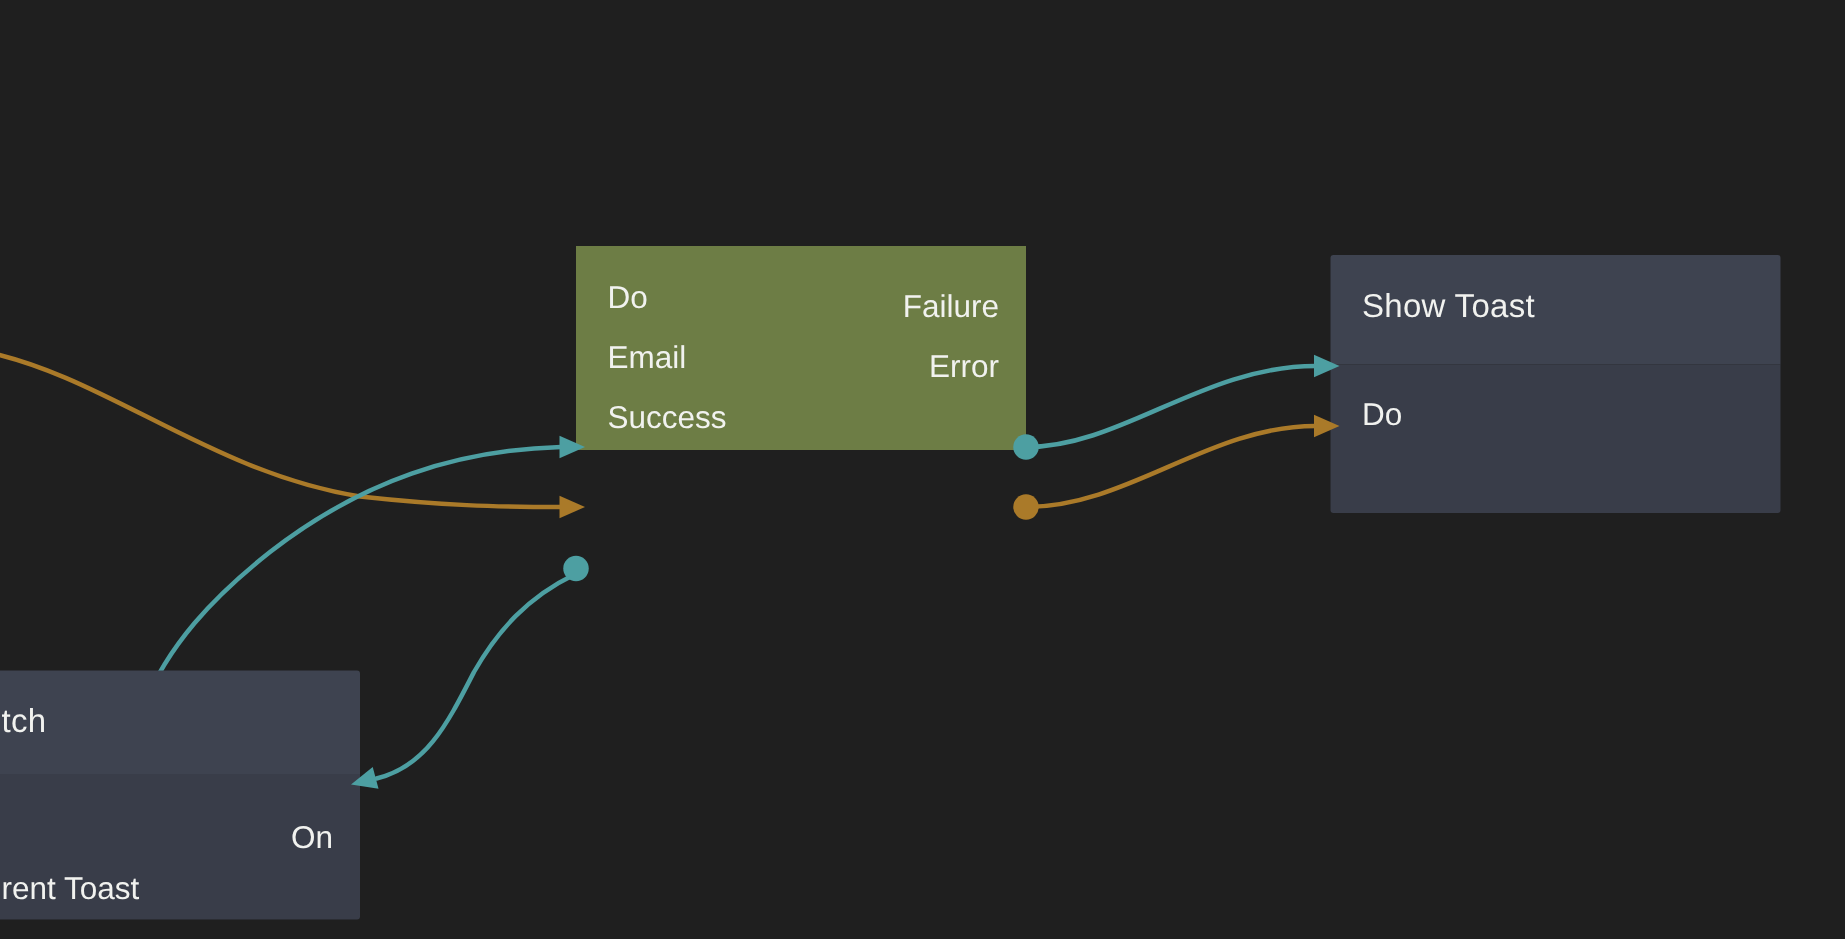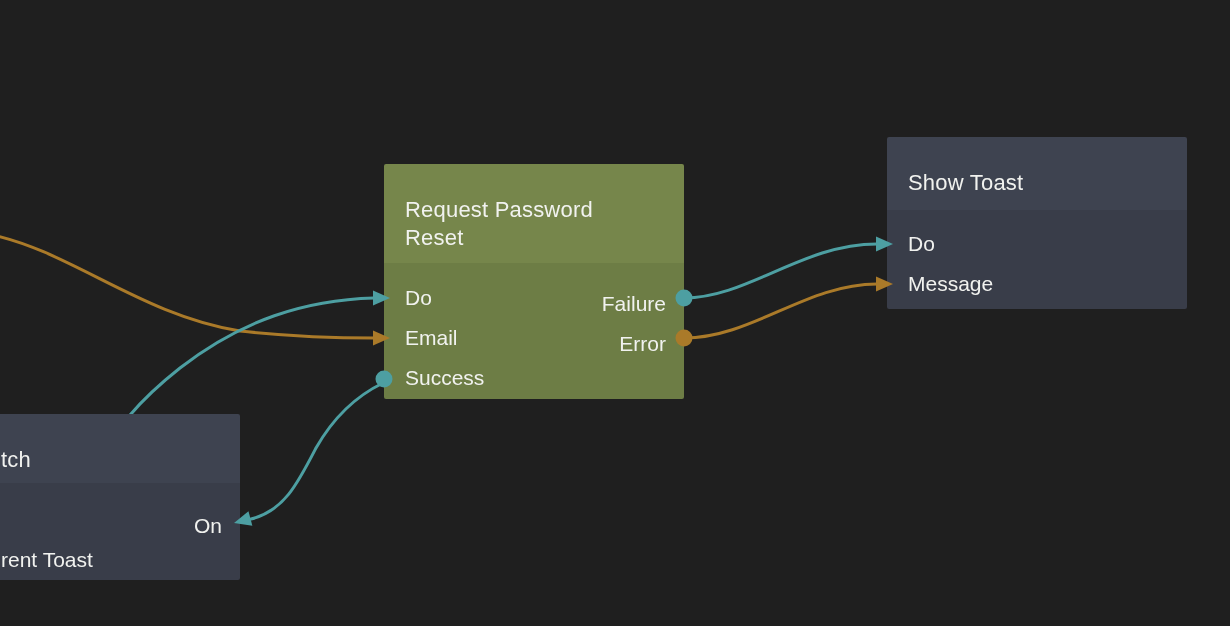--- a/index.html
+++ b/index.html
@@ -28,22 +28,23 @@
   .node  { z-index: 2; }
   .over  { z-index: 3; }
 
   .node {
     position: absolute;
     border-radius: 2px;
     color: var(--text, #F1F2EF);
   }
   .node-header {
     box-sizing: border-box;
-    padding: 32px 21px 0 21px;
+    padding: 20px 21px 0 21px;
     border-radius: 2px 2px 0 0;
+    margin-top: 33px;
   }
   .node-title {
     font-size: 22px;
     line-height: 28px;
     max-width: 216px;
     letter-spacing: 0.2px;
   }
   .node-body {
     box-sizing: border-box;
     border-radius: 0 0 2px 2px;
@@ -98,23 +99,20 @@
       <div class="port-row">
         <span class="port-label right">On</span>
       </div>
       <div class="port-row">
         <span class="port-label">rent Toast</span>
       </div>
     </div>
   </div>
 
   <div class="node green" id="node-rpr" style="left:384px; top:164px; width:300px; height:250px;">
-    <div class="node-header">
-      <div class="node-title">Request Password Reset</div>
-    </div>
     <div class="node-body">
       <div class="port-row">
         <span class="port-label">Do</span>
         <span class="port-label right">Failure</span>
       </div>
       <div class="port-row">
         <span class="port-label">Email</span>
         <span class="port-label right">Error</span>
       </div>
       <div class="port-row">
@@ -124,23 +122,20 @@
   </div>
 
   <div class="node slate" id="node-toast" style="left:887px; top:137px; width:300px; height:186px;">
     <div class="node-header">
       <div class="node-title">Show Toast</div>
     </div>
     <div class="node-body">
       <div class="port-row">
         <span class="port-label">Do</span>
       </div>
-      <div class="port-row">
-        <span class="port-label">Message</span>
-      </div>
     </div>
   </div>
 
   <svg class="wire-layer over">
 
     <circle class="connector signal" cx="384" cy="379" r="8.5"></circle>
     <circle class="connector signal" cx="684" cy="298" r="8.5"></circle>
     <circle class="connector data" cx="684" cy="338" r="8.5"></circle>
 
     <polygon class="connector signal" points="0,0 -17,-7.5 -17,7.5" transform="translate(390,298)"></polygon>

